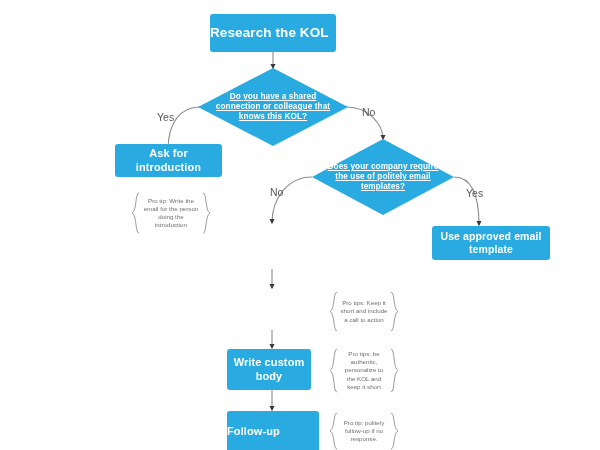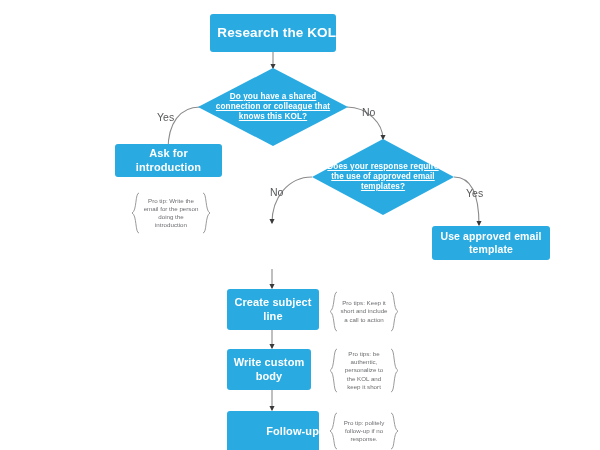--- a/index.html
+++ b/index.html
@@ -23,21 +23,21 @@
     top: 0;
     width: 600px;
     height: 450px;
     pointer-events: none;
   }
   .node {
     position: absolute;
     box-sizing: border-box;
     display: flex;
     align-items: center;
-    justify-content: flex-end;
+    justify-content: flex-start;
     text-align: center;
     color: #ffffff;
     font-weight: bold;
     line-height: 1.22;
     letter-spacing: .1px;
   }
   .node.process {
     background: #29ABE2;
     border-radius: 3px;
   }
@@ -142,39 +142,36 @@
     <svg class="brace right" viewBox="0 0 9 42" preserveAspectRatio="none">
       <path d="M1 1 C5 1 3 19 8 21 C3 23 5 41 1 41" fill="none" stroke="#9b9b9b" stroke-width="1"></path>
     </svg>
     <span class="tip-text">Pro tip: Write the email for the person doing the introduction</span>
   </div>
 
   <div class="node decision" style="left:312px; top:139px; width:142px; height:76px; font-size:8.2px;">
     <svg class="diamond-shape" viewBox="0 0 142 76" preserveAspectRatio="none">
       <polygon points="71,0 142,38 71,76 0,38" fill="#29ABE2"></polygon>
     </svg>
-    <span class="diamond-label">Does your response require the use of approved email templates?</span>
+    <span class="diamond-label">Does your company require the use of politely email templates?</span>
   </div>
 
   <div class="edge-label" style="left:270px; top:186px; font-size:10.5px;">
     <span>No</span>
   </div>
 
   <div class="edge-label" style="left:466px; top:187px; font-size:10.5px;">
     <span>Yes</span>
   </div>
 
   <div class="node process" style="left:432px; top:226px; width:118px; height:34px; font-size:10.5px;">
     <span>Use approved email template</span>
   </div>
 
 
-  <div class="node process" style="left:227px; top:289px; width:92px; height:41px; font-size:11px;">
-    <span>Create subject line</span>
-  </div>
 
   <div class="tip" style="left:329px; top:291px; width:70px; height:41px; font-size:6.2px;">
     <svg class="brace left" viewBox="0 0 9 41" preserveAspectRatio="none">
       <path d="M8 1 C4 1 6 18.5 1 20.5 C6 22.5 4 40 8 40" fill="none" stroke="#9b9b9b" stroke-width="1"></path>
     </svg>
     <svg class="brace right" viewBox="0 0 9 41" preserveAspectRatio="none">
       <path d="M1 1 C5 1 3 18.5 8 20.5 C3 22.5 5 40 1 40" fill="none" stroke="#9b9b9b" stroke-width="1"></path>
     </svg>
     <span class="tip-text">Pro tips: Keep it short and include a call to action</span>
   </div>

